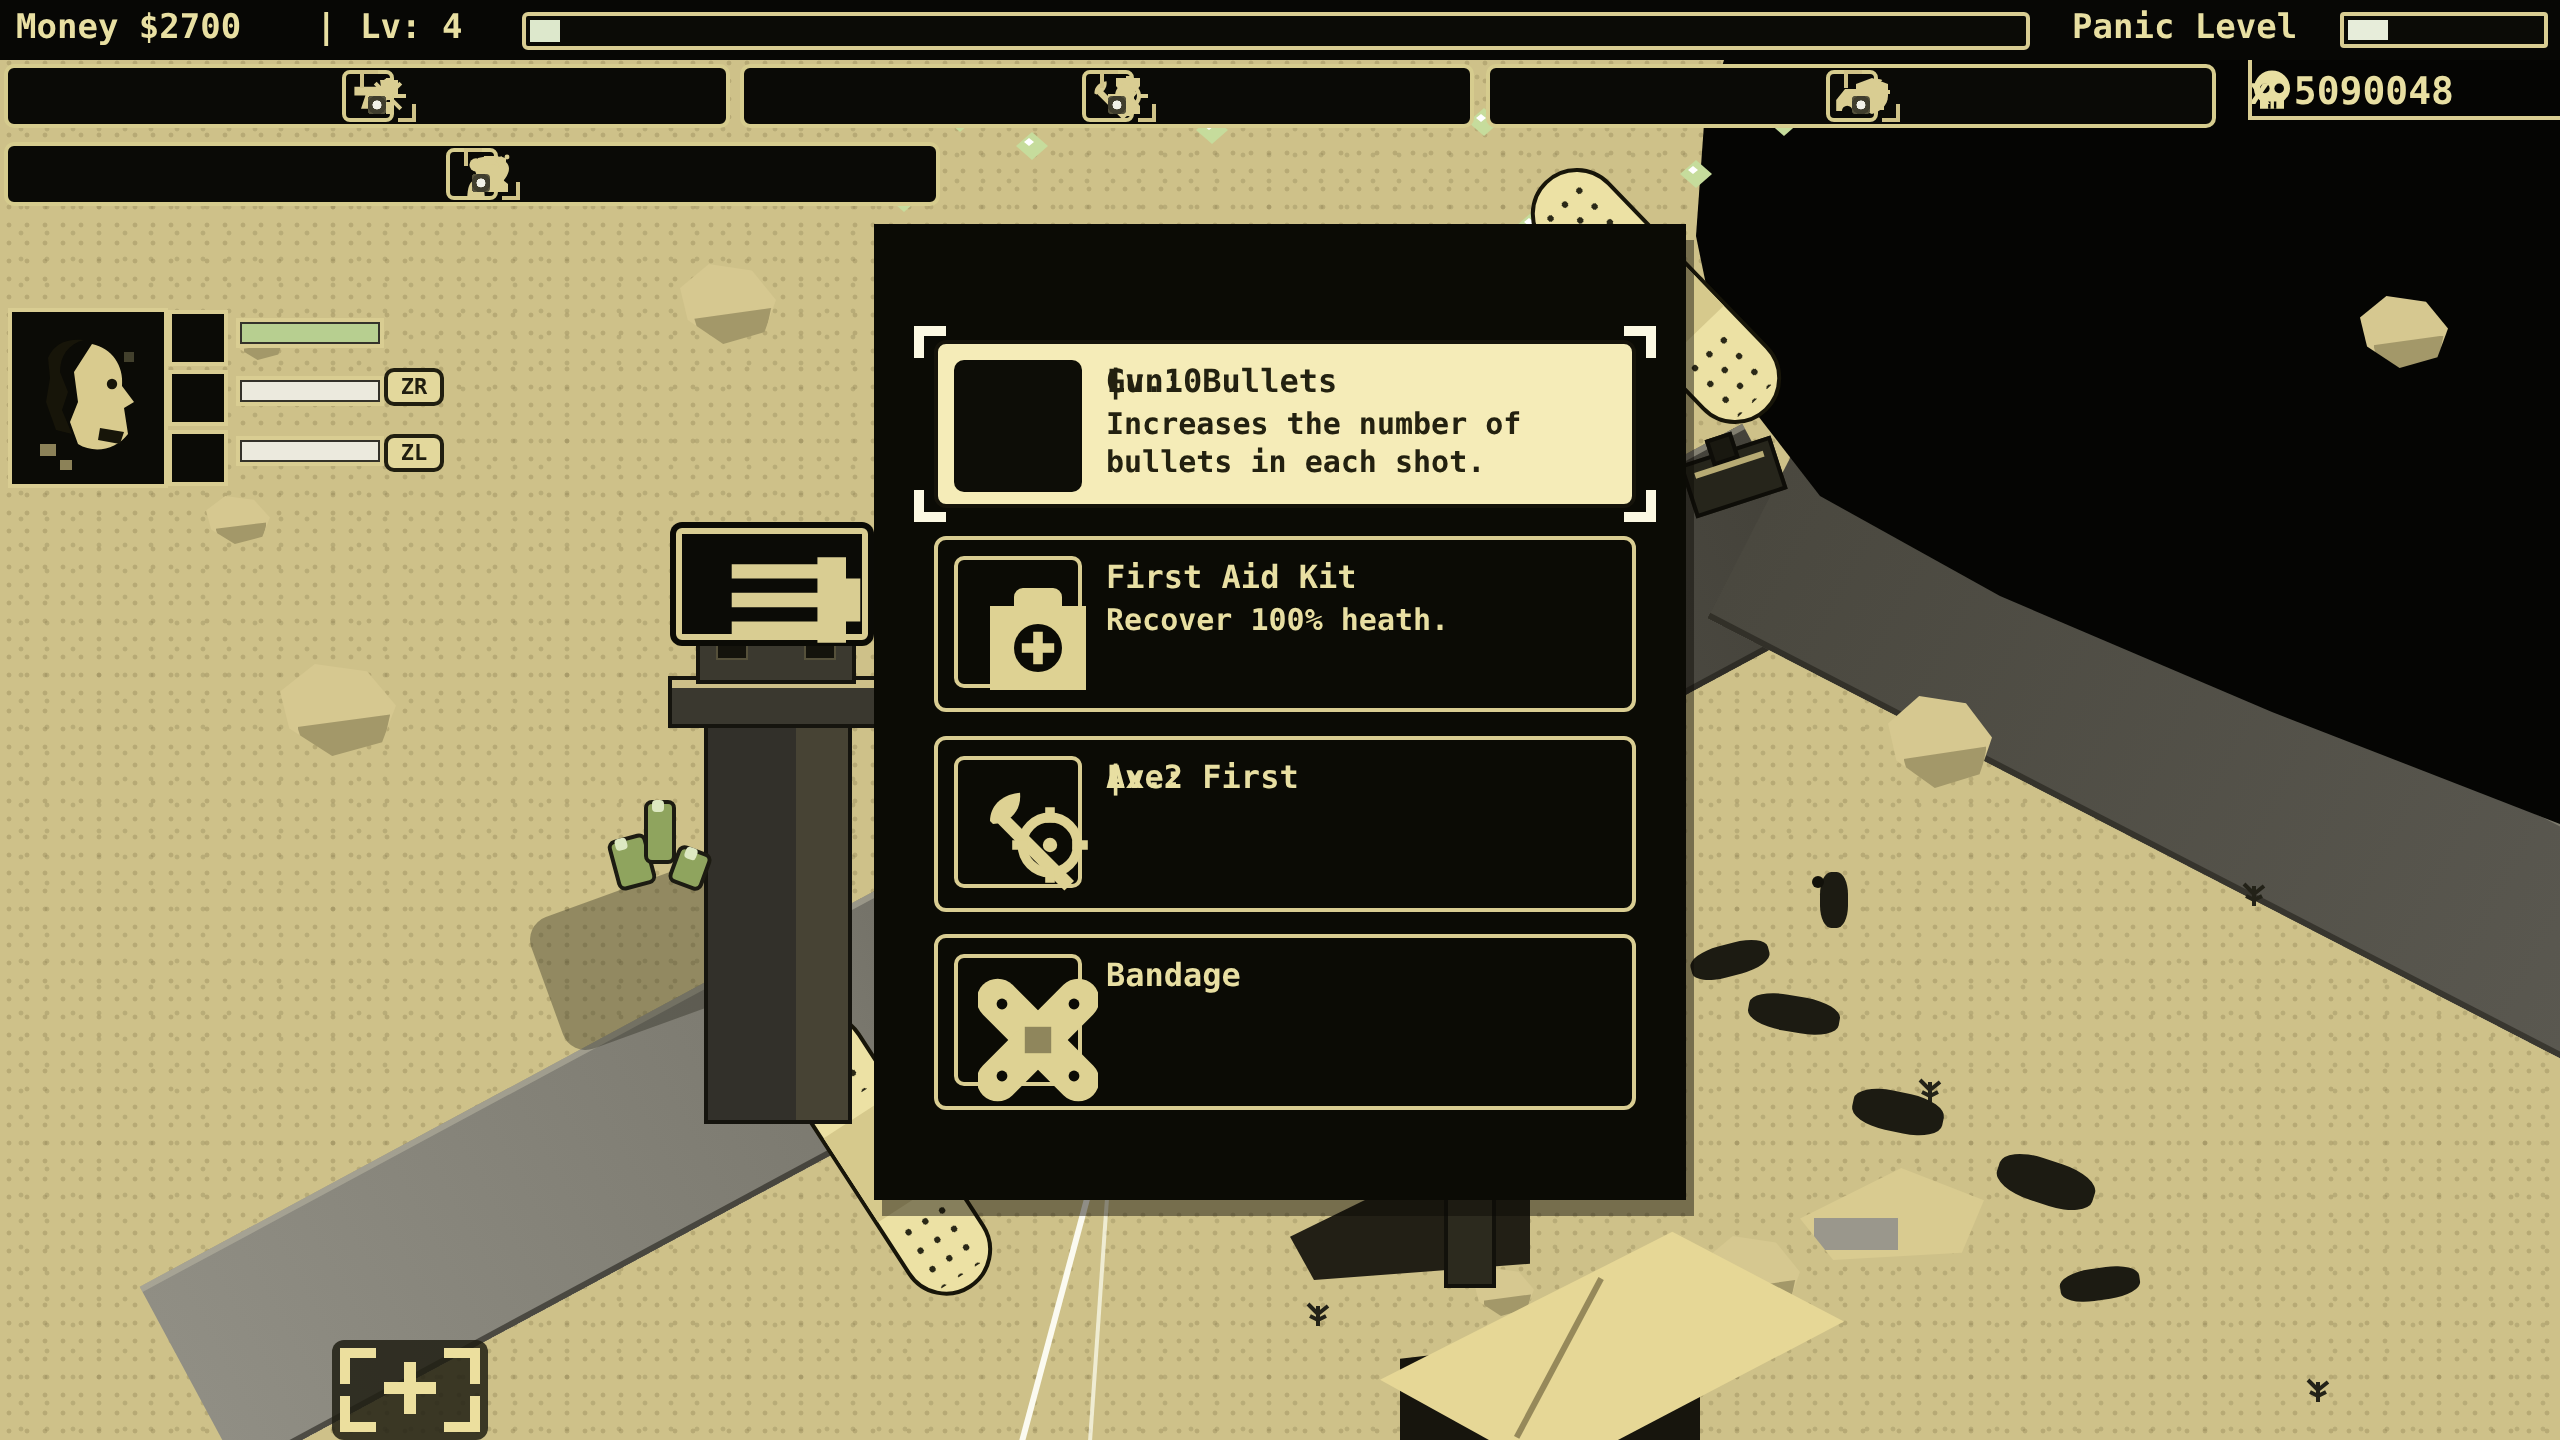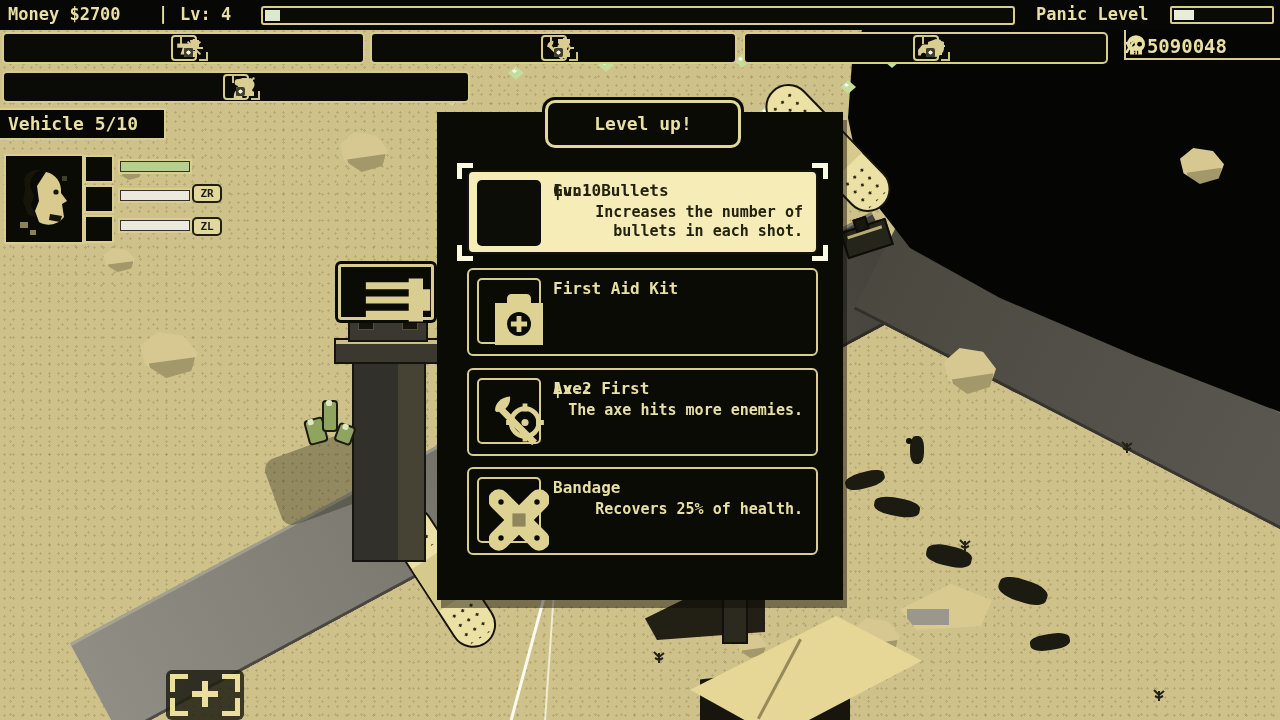--- a/index.html
+++ b/index.html
@@ -118,21 +118,21 @@
   
   .lu-panel{left:437px;top:112px;width:406px;height:488px;background:#0b0b05;z-index:20;
     box-shadow:4px 8px 0 rgba(10,9,4,.45);}
   .lu-title{left:545px;top:100px;width:196px;height:48px;background:#0b0b05;border:3px solid #e3d89c;
     border-radius:10px;box-shadow:0 0 0 3px #0b0b05;color:var(--cream,#e8dfa2);font-size:18px;font-weight:bold;
     text-align:center;line-height:42px;z-index:21;}
   .lu-opt{left:467px;width:351px;z-index:21;border-radius:6px;text-decoration:underline;}
   .lu-opt .ibox{left:8px;top:8px;width:64px;height:66px;border-radius:5px;color:#ded293;padding:10px;}
   .lu-opt .trow{left:84px;top:9px;width:258px;display:flex;position:absolute;font-size:16px;font-weight:bold;}
   .lu-opt .lv{margin-left:auto;display:flex;gap:12px;}
-  .lu-opt .desc{left:84px;top:31px;width:250px;font-size:15px;line-height:1.28;font-weight:bold;text-align:right;}
+  .lu-opt .desc{left:84px;top:31px;width:250px;font-size:15px;line-height:1.28;font-weight:bold;}
   .lu-opt.sel{background:#f5ecb8;border:2px solid #15130a;color:#232110;}
   .lu-opt.sel .ibox{background:#0d0d07;}
   .lu-opt.plain{background:transparent;border:2px solid #d9cd92;color:var(--cream,#e8dfa2);}
   .lu-opt.plain .ibox{border:2px solid #d9cd92;background:#0b0b05;}
   .crn{width:16px;height:16px;border-color:#fbf8e2;border-style:solid;border-width:0;z-index:22;}
   .crn.tl{left:-12px;top:-9px;border-left-width:5px;border-top-width:5px;}
   .crn.tr{right:-12px;top:-9px;border-right-width:5px;border-top-width:5px;}
   .crn.bl{left:-12px;bottom:-9px;border-left-width:5px;border-bottom-width:5px;}
   .crn.br{right:-12px;bottom:-9px;border-right-width:5px;border-bottom-width:5px;}
   svg{display:block;width:100%;height:100%;}
@@ -609,21 +609,20 @@
           <circle cx="7" cy="8.5" r="2" fill="#070705"></circle>
           <circle cx="13" cy="8.5" r="2" fill="#070705"></circle>
           <path d="M8.4 14h1v3h-1zM10.8 14h1v3h-1z" fill="#070705"></path>
         </svg>
       </span>
     <span class="tx">x 5090048</span>
   </div>
   <div class="hud mapline-h"></div>
   <div class="hud mapline-v"></div>
 
-  <div class="hud vehlabel">Vehicle 5/10</div>
 
   <div class="hud portrait">
     <svg viewBox="0 0 76 86">
       <rect width="76" height="86" fill="#0b0b06"></rect>
       <path d="M40 16c10 2 16 11 15 21l6 8-5 3 2 13c-6 8-17 10-25 5l-4-11 4-10-2-15z" fill="#d9cb8e"></path>
       <path d="M36 14c-8 2-12 8-12 16l4 10-3 9 5 12-8-2-5-14 2-12-1-10c3-7 9-10 18-9z" fill="#171509"></path>
       <circle cx="50" cy="36" r="2.6" fill="#171509"></circle>
       <path d="M44 58l12 2-2 6-11-2z" fill="#171509"></path>
       <rect x="14" y="66" width="8" height="6" fill="#8c8258"></rect>
       <rect x="24" y="74" width="6" height="5" fill="#8c8258"></rect>
@@ -658,21 +657,20 @@
   <div class="hud cp-bar" style="top:188px">
       <span class="cp-fill" style="width: calc(100% - 2px); background: rgb(236, 234, 222);"></span>
     </div>
   <div class="hud cp-bar" style="top:218px">
       <span class="cp-fill" style="width: calc(100% - 2px); background: rgb(236, 234, 222);"></span>
     </div>
   <div class="hud padbtn" style="top:184px">ZR</div>
   <div class="hud padbtn" style="top:217px">ZL</div>
 
   <div class="lu-panel"></div>
-  <div class="lu-title">Level up!</div>
   <div id="lu-options">
       <div class="lu-opt sel" style="top: 170px; height: 84px;">
         <span class="crn tl"></span>
         <span class="crn tr"></span>
         <span class="crn bl"></span>
         <span class="crn br"></span>
         <span class="ibox">
           <svg viewBox="0 0 20 21" fill="currentColor"></svg>
         </span>
         <span class="trow">
@@ -688,53 +686,52 @@
         <span class="ibox">
           <svg viewBox="0 0 20 20" fill="currentColor">
             <path d="M6 4V2.5A1.5 1.5 0 0 1 7.5 1h5A1.5 1.5 0 0 1 14 2.5V4h4v14H2V4z"></path>
             <circle cx="10" cy="11" r="4" fill="#0b0b05"></circle>
             <path d="M9.2 8.3h1.6v5.4H9.2zM7.3 10.2h5.4v1.6H7.3z"></path>
           </svg>
         </span>
         <span class="trow">
           <span>First Aid Kit</span>
         </span>
+        <span class="desc">Recover 100% heath.</span>
       </div>
       <div class="lu-opt plain" style="top: 368px; height: 88px;">
         <span class="ibox">
           <svg viewBox="0 0 20 20" fill="currentColor">
             <path d="M2 6.5C2 4 4 2 7 1.8 7.3 4.6 5.5 6.8 2.5 7z"></path>
             <path d="M4.5 5L16 16.5l-1.6 1.6L3 6.6z"></path>
             <g stroke="currentColor" stroke-width="1.6" fill="none">
               <circle cx="12" cy="10.5" r="4.6"></circle>
               <path d="M12 4.2v2.6M12 14.2v2.6M5.7 10.5h2.6M15.7 10.5h2.6"></path>
             </g>
             <circle cx="12" cy="10.5" r="1.2"></circle>
           </svg>
         </span>
         <span class="trow">
           <span>Axe: First</span>
           <span class="lv">
             <span>|</span>
             <span>Lv.2</span>
           </span>
         </span>
-        <span class="desc">The axe hits more enemies.</span>
       </div>
       <div class="lu-opt plain" style="top: 467px; height: 88px;">
         <span class="ibox">
           <svg viewBox="0 0 20 20" fill="currentColor">
             <rect x="-3" y="6.5" width="26" height="7" rx="3.5" transform="rotate(45 10 10)"></rect>
             <rect x="-3" y="6.5" width="26" height="7" rx="3.5" transform="rotate(-45 10 10)"></rect>
             <rect x="7.8" y="7.8" width="4.4" height="4.4" fill="#8f865c"></rect>
             <circle cx="4" cy="4" r=".9" fill="#0b0b05"></circle>
             <circle cx="16" cy="4" r=".9" fill="#0b0b05"></circle>
             <circle cx="4" cy="16" r=".9" fill="#0b0b05"></circle>
             <circle cx="16" cy="16" r=".9" fill="#0b0b05"></circle>
           </svg>
         </span>
         <span class="trow">
           <span>Bandage</span>
         </span>
-        <span class="desc">Recovers 25% of health.</span>
       </div>
     </div>
 </div>
 
 </body></html>

